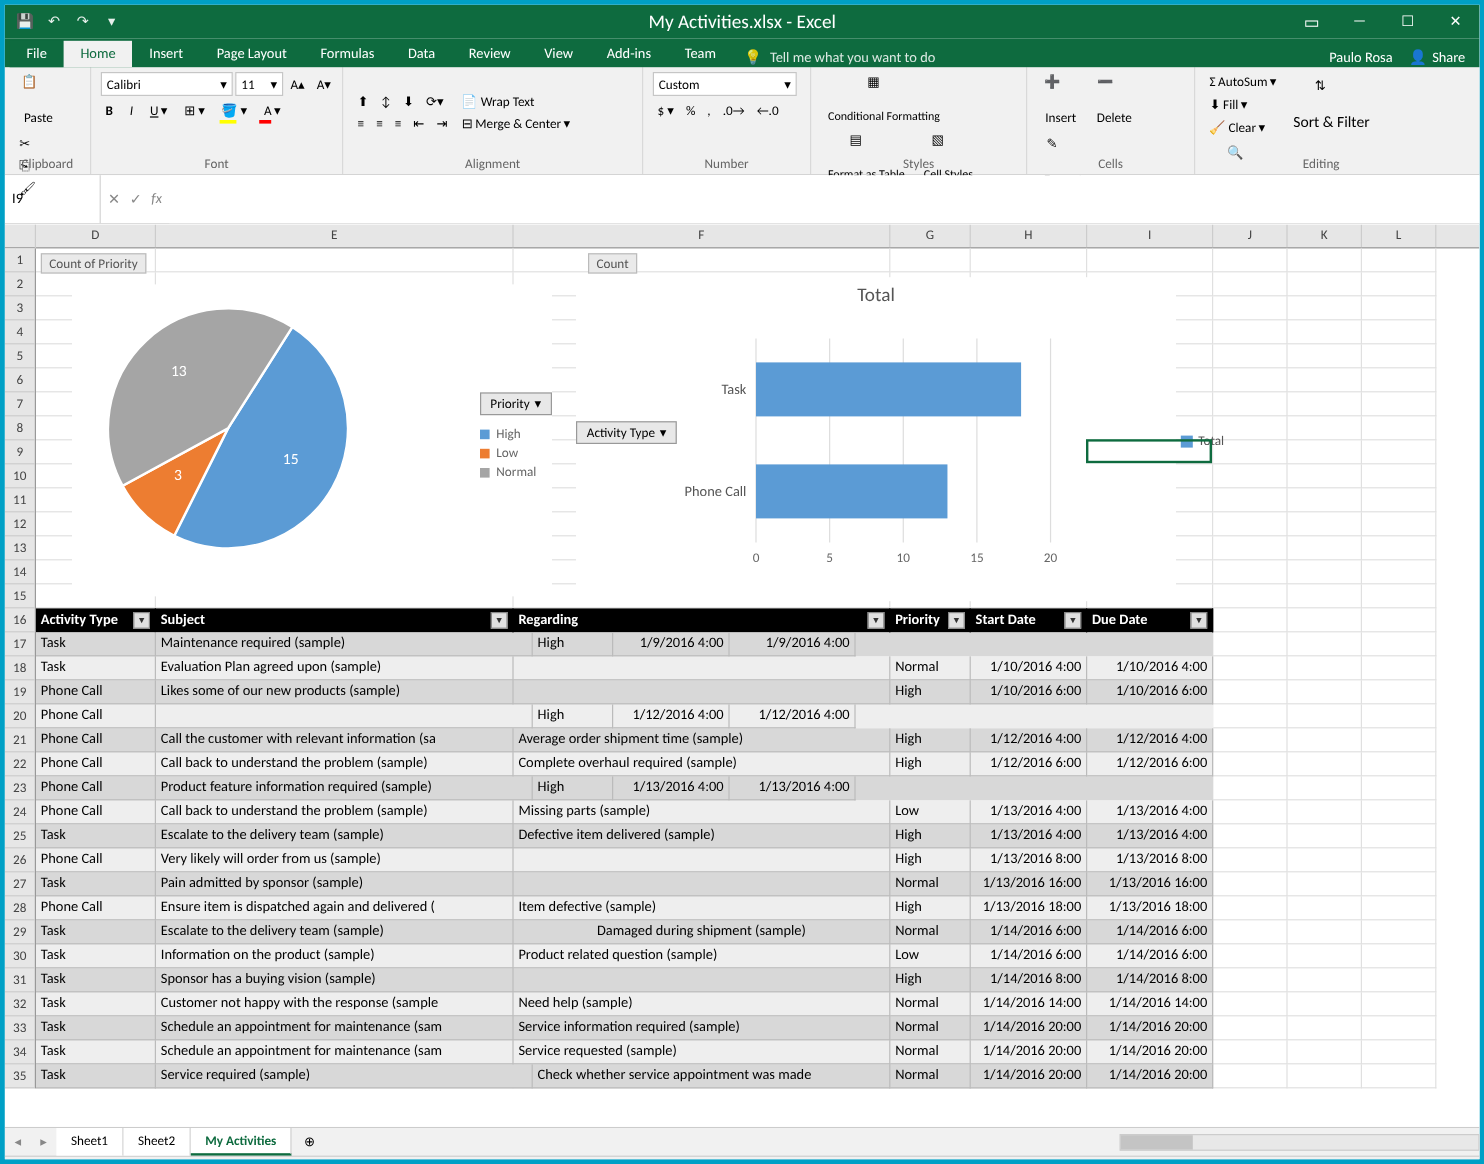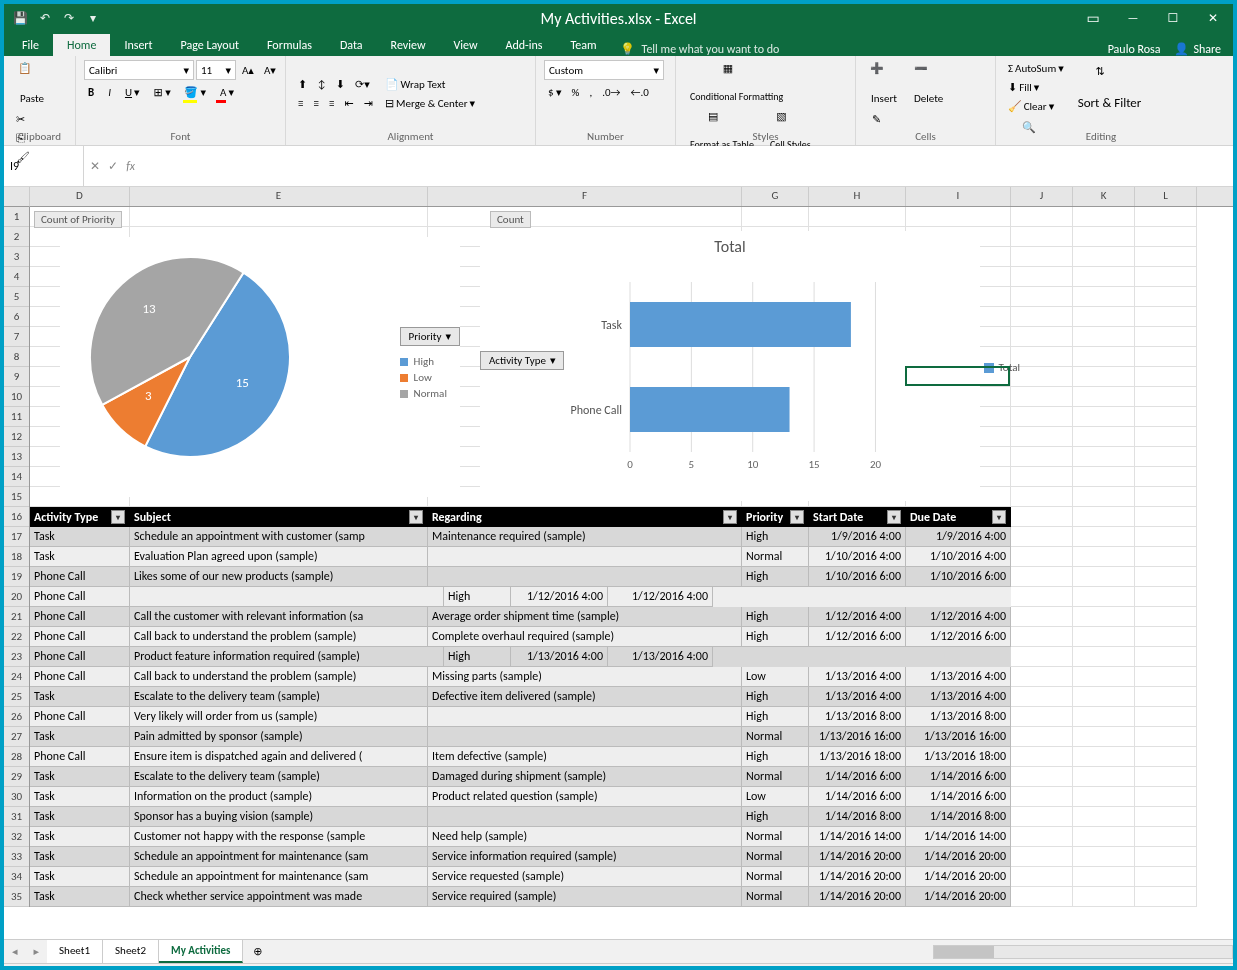--- a/index.html
+++ b/index.html
@@ -797,21 +797,20 @@
               <span>Start Date</span>
               <span class="filter-arrow">▾</span>
             </div>
             <div class="th" style="width: 105px;">
               <span>Due Date</span>
               <span class="filter-arrow">▾</span>
             </div>
           </div>
           <div class="tr">
             <div class="td" style="width: 100px;">Task</div>
-            <div class="td" style="width: 298px;">Schedule an appointment with customer (samp</div>
             <div class="td" style="width: 314px;">Maintenance required (sample)</div>
             <div class="td" style="width: 67px;">High</div>
             <div class="td" style="width: 97px; text-align: right;">1/9/2016 4:00</div>
             <div class="td" style="width: 105px; text-align: right;">1/9/2016 4:00</div>
           </div>
           <div class="tr">
             <div class="td" style="width: 100px;">Task</div>
             <div class="td" style="width: 298px;">Evaluation Plan agreed upon (sample)</div>
             <div class="td" style="width: 314px;"></div>
             <div class="td" style="width: 67px;">Normal</div>
@@ -892,21 +891,21 @@
             <div class="td" style="width: 100px;">Phone Call</div>
             <div class="td" style="width: 298px;">Ensure item is dispatched again and delivered (</div>
             <div class="td" style="width: 314px;">Item defective (sample)</div>
             <div class="td" style="width: 67px;">High</div>
             <div class="td" style="width: 97px; text-align: right;">1/13/2016 18:00</div>
             <div class="td" style="width: 105px; text-align: right;">1/13/2016 18:00</div>
           </div>
           <div class="tr">
             <div class="td" style="width: 100px;">Task</div>
             <div class="td" style="width: 298px;">Escalate to the delivery team (sample)</div>
-            <div class="td" style="width: 314px;">Damaged during shipment (sample)</div>
+            <div class="td" style="width: 314px; text-align: center;">Damaged during shipment (sample)</div>
             <div class="td" style="width: 67px;">Normal</div>
             <div class="td" style="width: 97px; text-align: right;">1/14/2016 6:00</div>
             <div class="td" style="width: 105px; text-align: right;">1/14/2016 6:00</div>
           </div>
           <div class="tr">
             <div class="td" style="width: 100px;">Task</div>
             <div class="td" style="width: 298px;">Information on the product (sample)</div>
             <div class="td" style="width: 314px;">Product related question (sample)</div>
             <div class="td" style="width: 67px;">Low</div>
             <div class="td" style="width: 97px; text-align: right;">1/14/2016 6:00</div>
@@ -939,22 +938,22 @@
           <div class="tr">
             <div class="td" style="width: 100px;">Task</div>
             <div class="td" style="width: 298px;">Schedule an appointment for maintenance (sam</div>
             <div class="td" style="width: 314px;">Service requested (sample)</div>
             <div class="td" style="width: 67px;">Normal</div>
             <div class="td" style="width: 97px; text-align: right;">1/14/2016 20:00</div>
             <div class="td" style="width: 105px; text-align: right;">1/14/2016 20:00</div>
           </div>
           <div class="tr">
             <div class="td" style="width: 100px;">Task</div>
+            <div class="td" style="width: 314px;">Service required (sample)</div>
             <div class="td" style="width: 298px;">Check whether service appointment was made</div>
-            <div class="td" style="width: 314px;">Service required (sample)</div>
             <div class="td" style="width: 67px;">Normal</div>
             <div class="td" style="width: 97px; text-align: right;">1/14/2016 20:00</div>
             <div class="td" style="width: 105px; text-align: right;">1/14/2016 20:00</div>
           </div>
         </div>
 
       <div class="active-cell" id="active-cell" style="left: 875px; top: 159px; width: 105px; height: 20px;"></div>
     </div>
   </div>
 </div>

